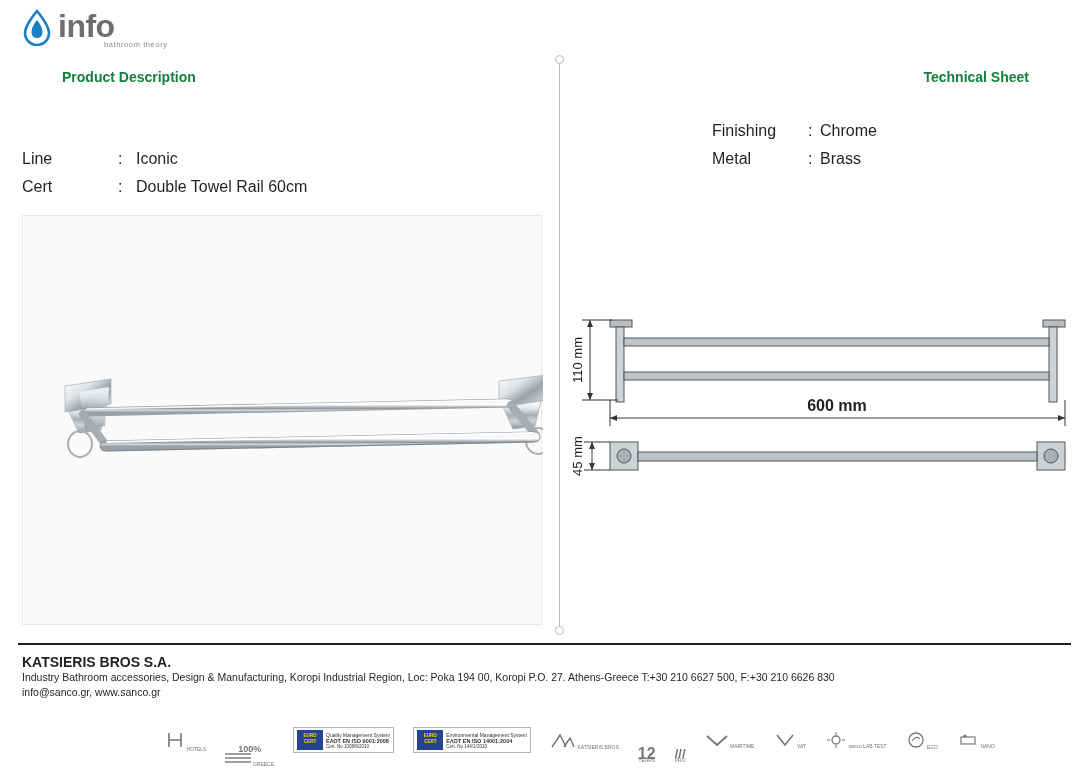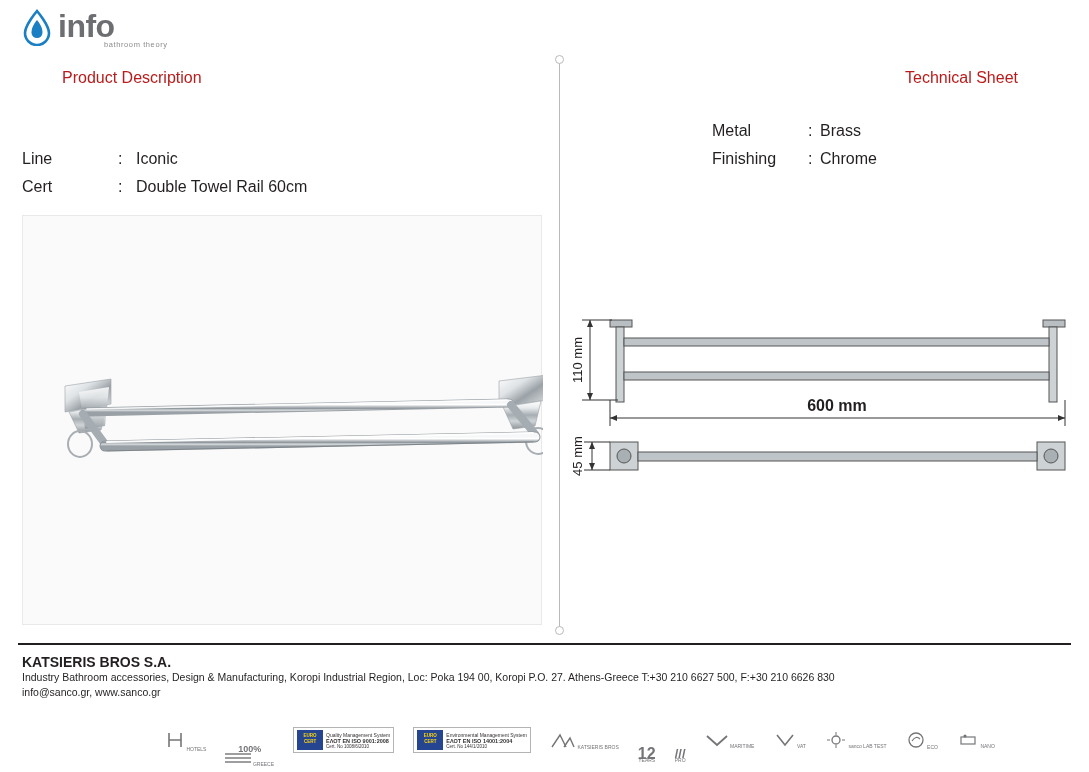--- a/index.html
+++ b/index.html
@@ -30,24 +30,24 @@
     line-height: 32px;
   }
   .logo-sub {
     font-size: 7.5px; color: #8a8c8e; letter-spacing: 0.6px; margin-top: -2px;
     padding-left: 2px;
     margin-left: 44px;
   }
 
   
   .sec-title {
-    position: absolute; font-size: 16px; font-weight: normal; color: #b91c1c;
+    position: absolute; font-size: 14px; font-weight: bold; color: #15803d;
   }
   #prod-desc-title { left: 62px; top: 69px; }
-  #tech-sheet-title { right: 71px; top: 69px; }
+  #tech-sheet-title { right: 60px; top: 69px; }
   .spec-label { display: inline-block; }
   .spec-colon { display: inline-block; }
   .spec-value { display: inline-block; }
 
   .left-specs { left: 22px; top: 122px; margin-top: 28px; }
   .left-specs .row { height: 28px; position: relative; }
   .left-specs .spec-label { width: 96px; }
   .left-specs .spec-colon { width: 18px; }
 
   .right-specs { left: 712px; top: 122px; }
@@ -129,24 +129,24 @@
     <div class="row">
       <span class="spec-label">Line</span><span class="spec-colon">:</span><span class="spec-value">Iconic</span>
     </div>
     <div class="row">
       <span class="spec-label">Cert</span><span class="spec-colon">:</span><span class="spec-value">Double Towel Rail 60cm</span>
     </div>
   </div>
 
   <div class="right-specs" style="position:absolute;">
     <div class="row">
+      <span class="spec-label">Finishing</span><span class="spec-colon">:</span><span class="spec-value">Chrome</span>
+    </div>
+    <div class="row">
       <span class="spec-label">Metal</span><span class="spec-colon">:</span><span class="spec-value">Brass</span>
-    </div>
-    <div class="row">
-      <span class="spec-label">Finishing</span><span class="spec-colon">:</span><span class="spec-value">Chrome</span>
     </div>
   </div>
 
   <div class="photo-panel">
     <svg width="520" height="410" viewBox="0 0 520 410">
       <defs>
         <linearGradient id="chromeV" x1="0" y1="0" x2="0" y2="1">
           <stop offset="0%" stop-color="#f6f7f8"></stop>
           <stop offset="18%" stop-color="#ffffff"></stop>
           <stop offset="42%" stop-color="#b9bec2"></stop>

